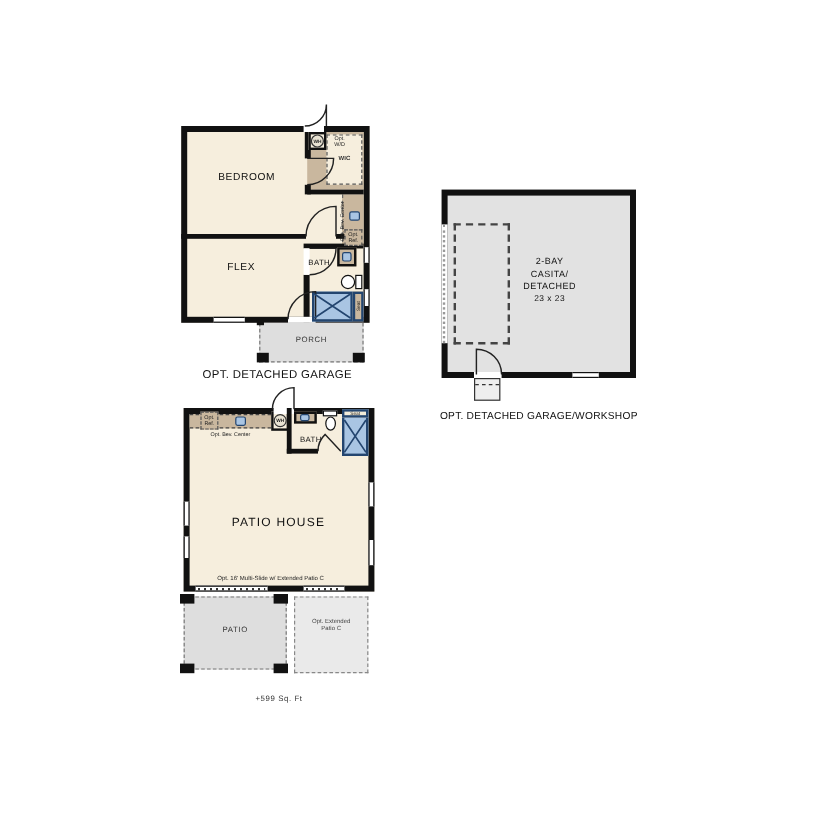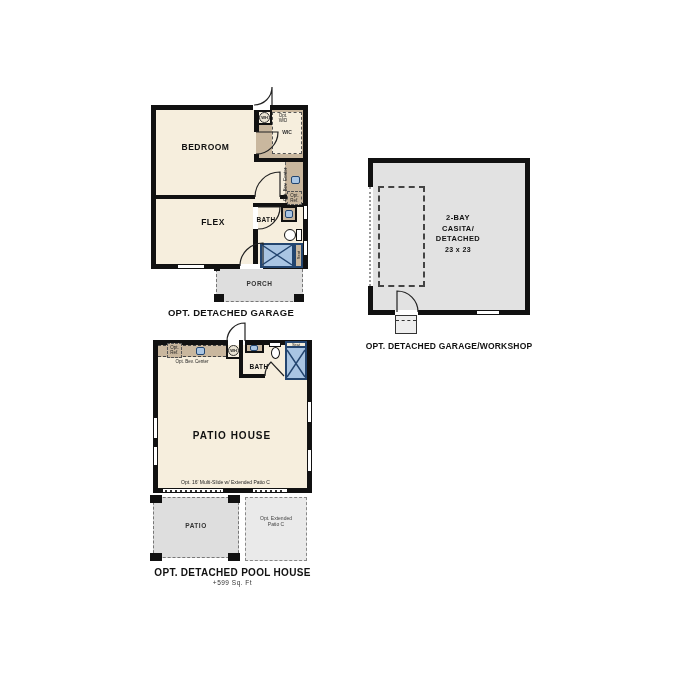--- a/index.html
+++ b/index.html
@@ -2,21 +2,21 @@
 <html style="--wall: #111111; --cream: #f6eedd; --tan: #c9b79e; --gray: #dedede; --gray-light: #eaeaea; --garage-gray: #e2e2e2; --blue: #a9c5e3; --blue-dark: #23456f;"><head>
 <meta charset="utf-8">
 <style>
   *{margin:0;padding:0;box-sizing:border-box}
   html,body{background:#fff}
   body{font-family:"Liberation Sans",sans-serif}
   .sheet{position:relative;width:687px;height:687px;background:#fff;overflow:hidden}
   .abs{position:absolute}
   .w{position:absolute;background:var(--wall)}
   .room{position:absolute;border:5px solid var(--wall)}
-  .lbl{position:absolute;font-weight:700;color:#111;text-align:center;letter-spacing:.5px}
+  .lbl{position:absolute;font-weight:400;color:#111;text-align:center;letter-spacing:.5px}
   .tiny{position:absolute;color:#222;text-align:center;line-height:1.15;letter-spacing:0}
   .winh{position:absolute;background:#fff;border-top:1px solid var(--wall);border-bottom:1px solid var(--wall)}
   .winv{position:absolute;background:#fff;border-left:1px solid var(--wall);border-right:1px solid var(--wall)}
   .open{position:absolute;background:#fff}
   .dash{border:1.5px dashed #555}
   .vtext{writing-mode:vertical-rl;transform:rotate(180deg)}
   .whbox{position:absolute;border:2px solid var(--wall);background:var(--cream)}
   .whc{position:absolute;border:1px solid #333;border-radius:50%;background:#e9e3d3;display:flex;align-items:center;justify-content:center;font-size:4px;font-weight:700;color:#222}
   .sink{position:absolute;background:var(--blue);border:1px solid var(--blue-dark);border-radius:2px}
   .fixt{position:absolute;background:#fff;border:1.5px solid var(--wall)}
@@ -70,21 +70,21 @@
   <div class="abs" style="left:281px;top:206px;width:16px;height:16px;background:var(--tan);border:2px solid var(--wall)"></div>
   <div class="sink" style="left:285px;top:210px;width:8px;height:8px"></div>
   <div class="fixt" style="left:296px;top:229px;width:6px;height:12px"></div>
   <div class="fixt" style="left:284px;top:229px;width:12px;height:12px;border-radius:50%"></div>
   <div class="abs" style="left:260px;top:243px;width:34px;height:25px;background:var(--blue);border:2px solid var(--blue-dark)"></div>
   <div class="abs" style="left:294px;top:243px;width:9px;height:25px;background:var(--tan);border:2px solid var(--blue-dark);display:flex;align-items:center;justify-content:center">
     <span class="vtext" style="font-size:4px;color:#222">Seat</span>
   </div>
 
   <div class="lbl" style="left:158px;top:142px;width:95px;font-size:8.5px">BEDROOM</div>
-  <div class="lbl" style="left:168px;top:217px;width:90px;font-size:8.5px">FLEX</div>
+  <div class="lbl" style="left:156px;top:217px;width:90px;font-size:8.5px">FLEX</div>
   <div class="lbl" style="left:250px;top:216px;width:32px;font-size:6.5px;letter-spacing:.3px">BATH</div>
   <div class="tiny" style="left:272px;top:130px;width:30px;font-size:5px;font-weight:700;color:#333">WIC</div>
   <div class="tiny" style="left:274px;top:113px;width:18px;font-size:4.5px">
     <div>Opt.</div>
     <div>W/D</div>
   </div>
   <div class="tiny vtext" style="left:283px;top:163px;height:42px;font-size:4.5px">Opt. Bev. Center</div>
   <div class="lbl" style="left:216px;top:280px;width:87px;font-size:6.5px;color:#333">PORCH</div>
   <div class="lbl" style="left:146px;top:307px;width:170px;font-size:9.5px;letter-spacing:.3px">OPT. DETACHED GARAGE</div>
 
@@ -154,21 +154,20 @@
   <div class="post" style="left:150px;top:553px;width:12px;height:8px"></div>
   <div class="post" style="left:228px;top:553px;width:12px;height:8px"></div>
 
   <div class="lbl" style="left:158px;top:430px;width:148px;font-size:10px;letter-spacing:1px">PATIO HOUSE</div>
   <div class="tiny" style="left:148px;top:480px;width:155px;font-size:5px">Opt. 16' Multi-Slide w/ Extended Patio C</div>
   <div class="lbl" style="left:158px;top:522px;width:76px;font-size:6.5px;color:#333">PATIO</div>
   <div class="tiny" style="left:247px;top:516px;width:58px;font-size:5px;color:#444">
     <div>Opt. Extended</div>
     <div>Patio C</div>
   </div>
-  <div class="lbl" style="left:140px;top:567px;width:185px;font-size:10px;letter-spacing:.3px">OPT. DETACHED POOL HOUSE</div>
   <div class="lbl" style="left:140px;top:579px;width:185px;font-size:6.5px;font-weight:400;color:#333">+599 Sq. Ft</div>
 
   <svg class="ov" width="687" height="687" viewBox="0 0 687 687">
     <g fill="none" stroke="#222" stroke-width="1.2">
       <path d="M272,105 L272,87 A18,18 0 0 1 254,105"></path>
       <path d="M256,132 L278,132 A22,22 0 0 1 256,154"></path>
       <path d="M280,197 L280,172 A25,25 0 0 0 255,197"></path>
       <path d="M258,207 L280,207 A22,22 0 0 1 258,229"></path>
       <path d="M263,266 L263,243 A23,23 0 0 0 240,266"></path>
       <path d="M397,312 L397,291 A21,21 0 0 1 418,312"></path>

